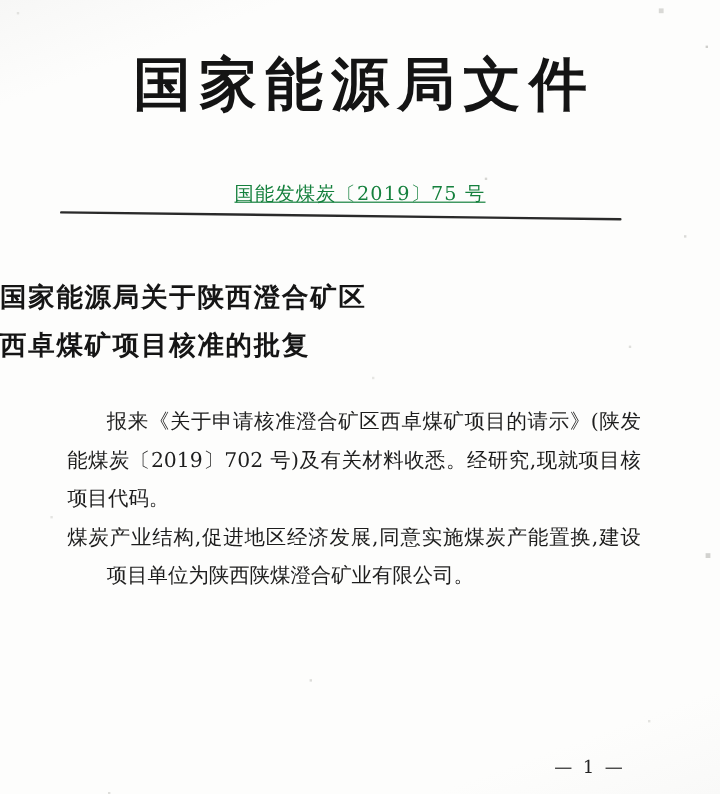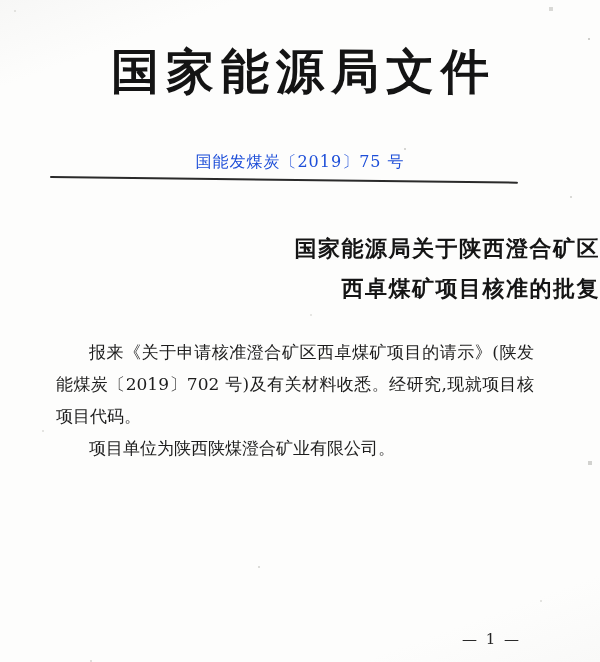--- a/index.html
+++ b/index.html
@@ -36,40 +36,41 @@
   }
   .doc-number {
     position: absolute;
     top: 150px;
     left: 0;
     width: 100%;
     text-align: center;
     font-size: 16px;
     line-height: 24px;
     letter-spacing: 1px;
-    color: #1d4ed8;
+    color: #15803d;
     white-space: nowrap;
+    text-decoration: underline;
   }
   .divider {
     position: absolute;
     top: 176px;
     left: 50px;
     width: 468px;
     height: 2.4px;
     background: #2a2a2a;
     transform: rotate(0.7deg);
     transform-origin: left center;
     border-radius: 1px;
   }
   .title {
     position: absolute;
     top: 228px;
     left: 0;
     width: 100%;
-    text-align: right;
+    text-align: left;
     font-size: 22px;
     line-height: 40px;
     font-weight: 700;
     letter-spacing: 1.5px;
     color: #151515;
   }
   .body-block {
     position: absolute;
     top: 336px;
     left: 56px;
@@ -138,20 +139,21 @@
 
   <div class="title">
     <div>国家能源局关于陕西澄合矿区</div>
     <div>西卓煤矿项目核准的批复</div>
   </div>
 
   <div class="body-block">
     <div class="line indent j">报来《关于申请核准澄合矿区西卓煤矿项目的请示》(陕发改</div>
     <div class="line j">能煤炭〔2019〕702 号)及有关材料收悉。经研究,现就项目核准事</div>
     <div class="line">项目代码。</div>
+    <div class="line j">煤炭产业结构,促进地区经济发展,同意实施煤炭产能置换,建设</div>
     <div class="line indent">项目单位为陕西陕煤澄合矿业有限公司。</div>
   </div>
 
   <div class="page-number">— 1 —</div>
 
   <div class="speck"></div>
 
 </div>
 
 </body></html>

